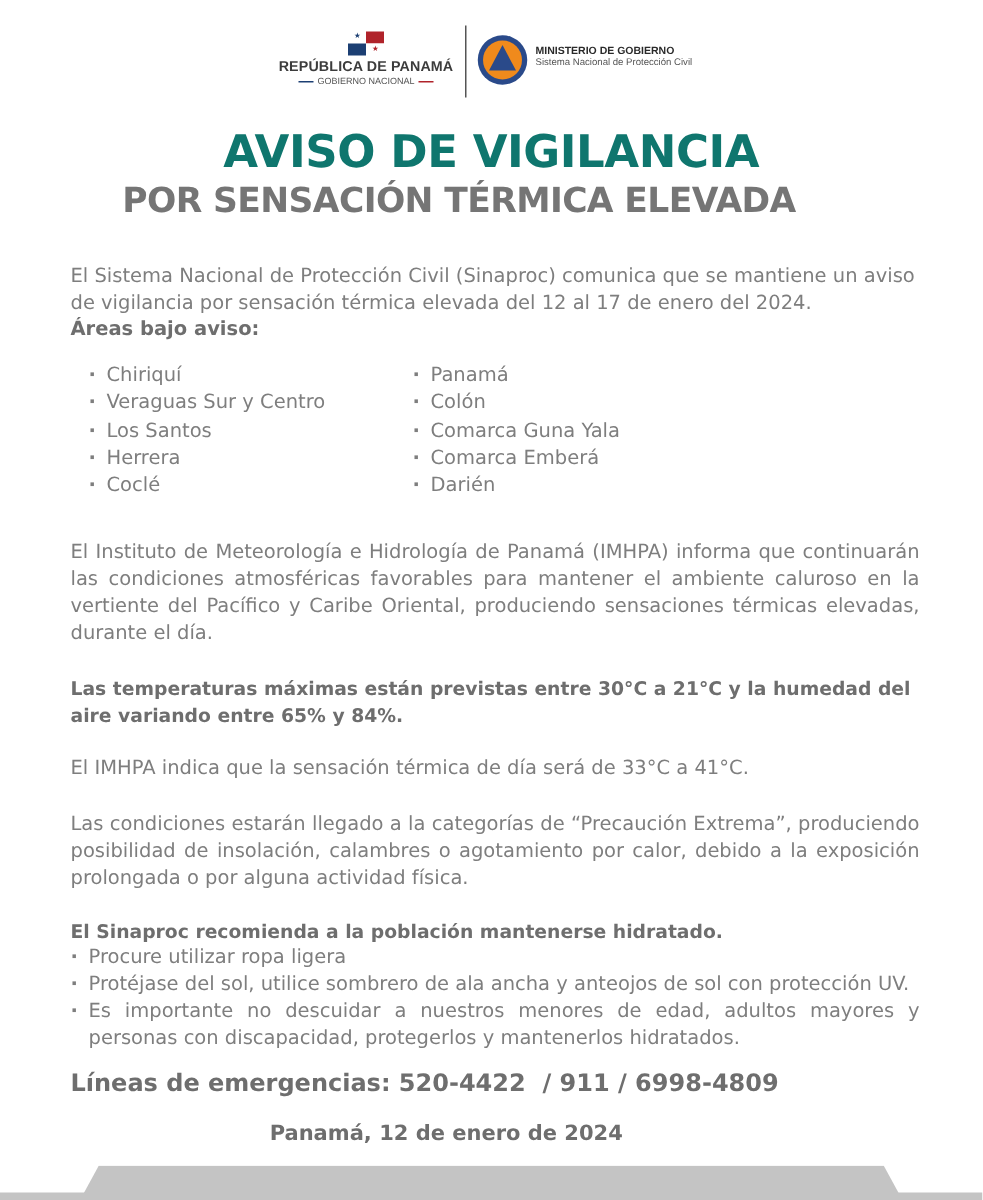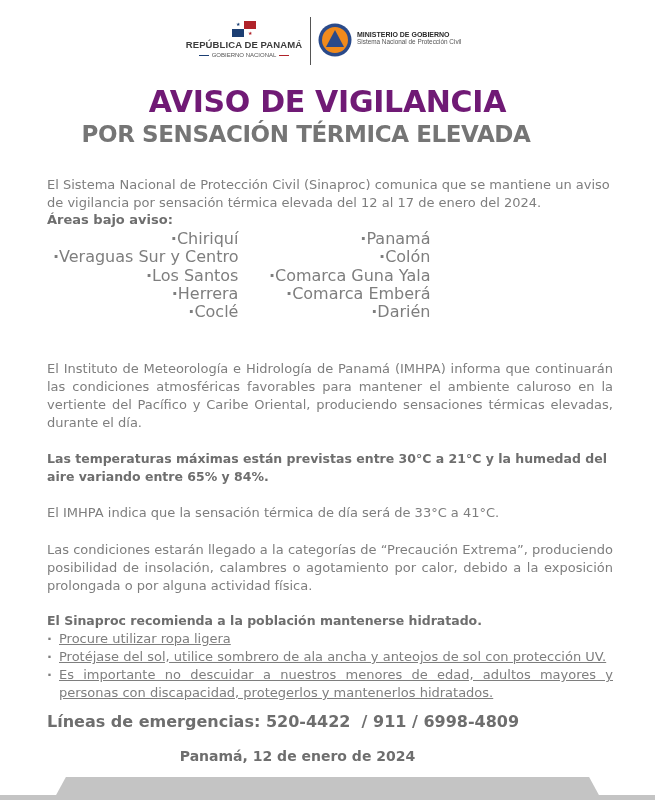--- a/index.html
+++ b/index.html
@@ -95,21 +95,21 @@
     }
     .title1 {
       position: absolute;
       top: 84px;
       left: 0;
       width: 655px;
       text-align: center;
       font-family: "DejaVu Sans", sans-serif;
       font-weight: bold;
       font-size: 30px;
-      color: #701a75;
+      color: #0f766e;
       letter-spacing: -0.3px;
     }
     .title2 {
       position: absolute;
       top: 121px;
       left: 0;
       width: 612px;
       text-align: center;
       font-family: "DejaVu Sans", sans-serif;
       font-weight: bold;
@@ -131,26 +131,25 @@
       position: absolute;
       left: 47px;
       top: 212px;
       font-size: 13px;
       font-weight: bold;
       color: #6e6e6e;
     }
     .col {
       position: absolute;
       list-style: none;
-      margin: 0;
+      margin: 12px;
       padding: 0;
-      font-size: 16px;
+      font-size: 13px;
       line-height: 18.3px;
       color: #7e7e7e;
-      text-align: right;
     }
     .col li { white-space: nowrap; }
     .col li::before {
       content: "\00B7";
       display: inline-block;
       width: 12px;
       font-weight: bold;
     }
     .col-left { left: 47px; top: 230px; }
     .col-right { left: 263px; top: 230px; }
@@ -164,21 +163,20 @@
       padding: 0;
       font-size: 13px;
       line-height: 18px;
       color: #7e7e7e;
     }
     .rec-list li {
       position: relative;
       padding-left: 12px;
       text-align: justify;
       text-align-last: left;
-      text-decoration: underline;
     }
     .rec-list li::before {
       content: "\00B7";
       position: absolute;
       left: 0;
       top: 0;
       font-weight: bold;
     }
     .emergency {
       position: absolute;

